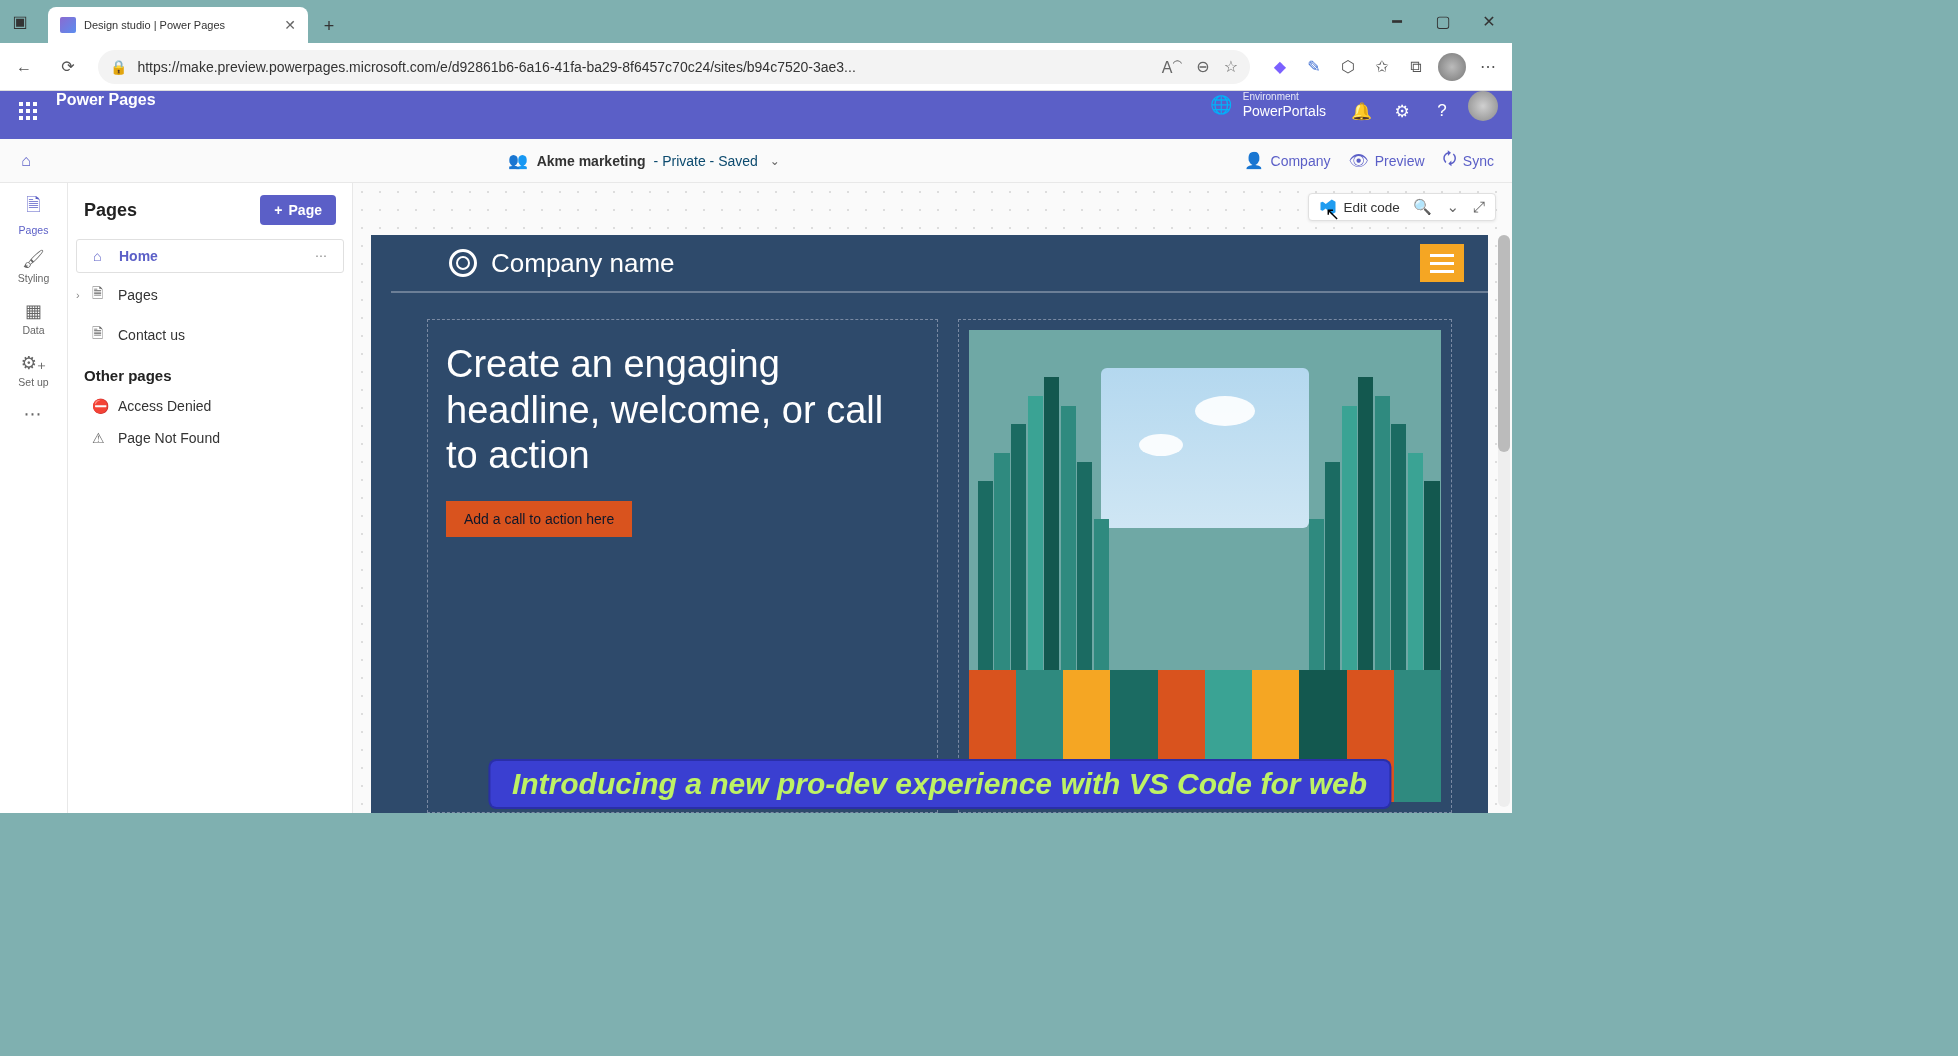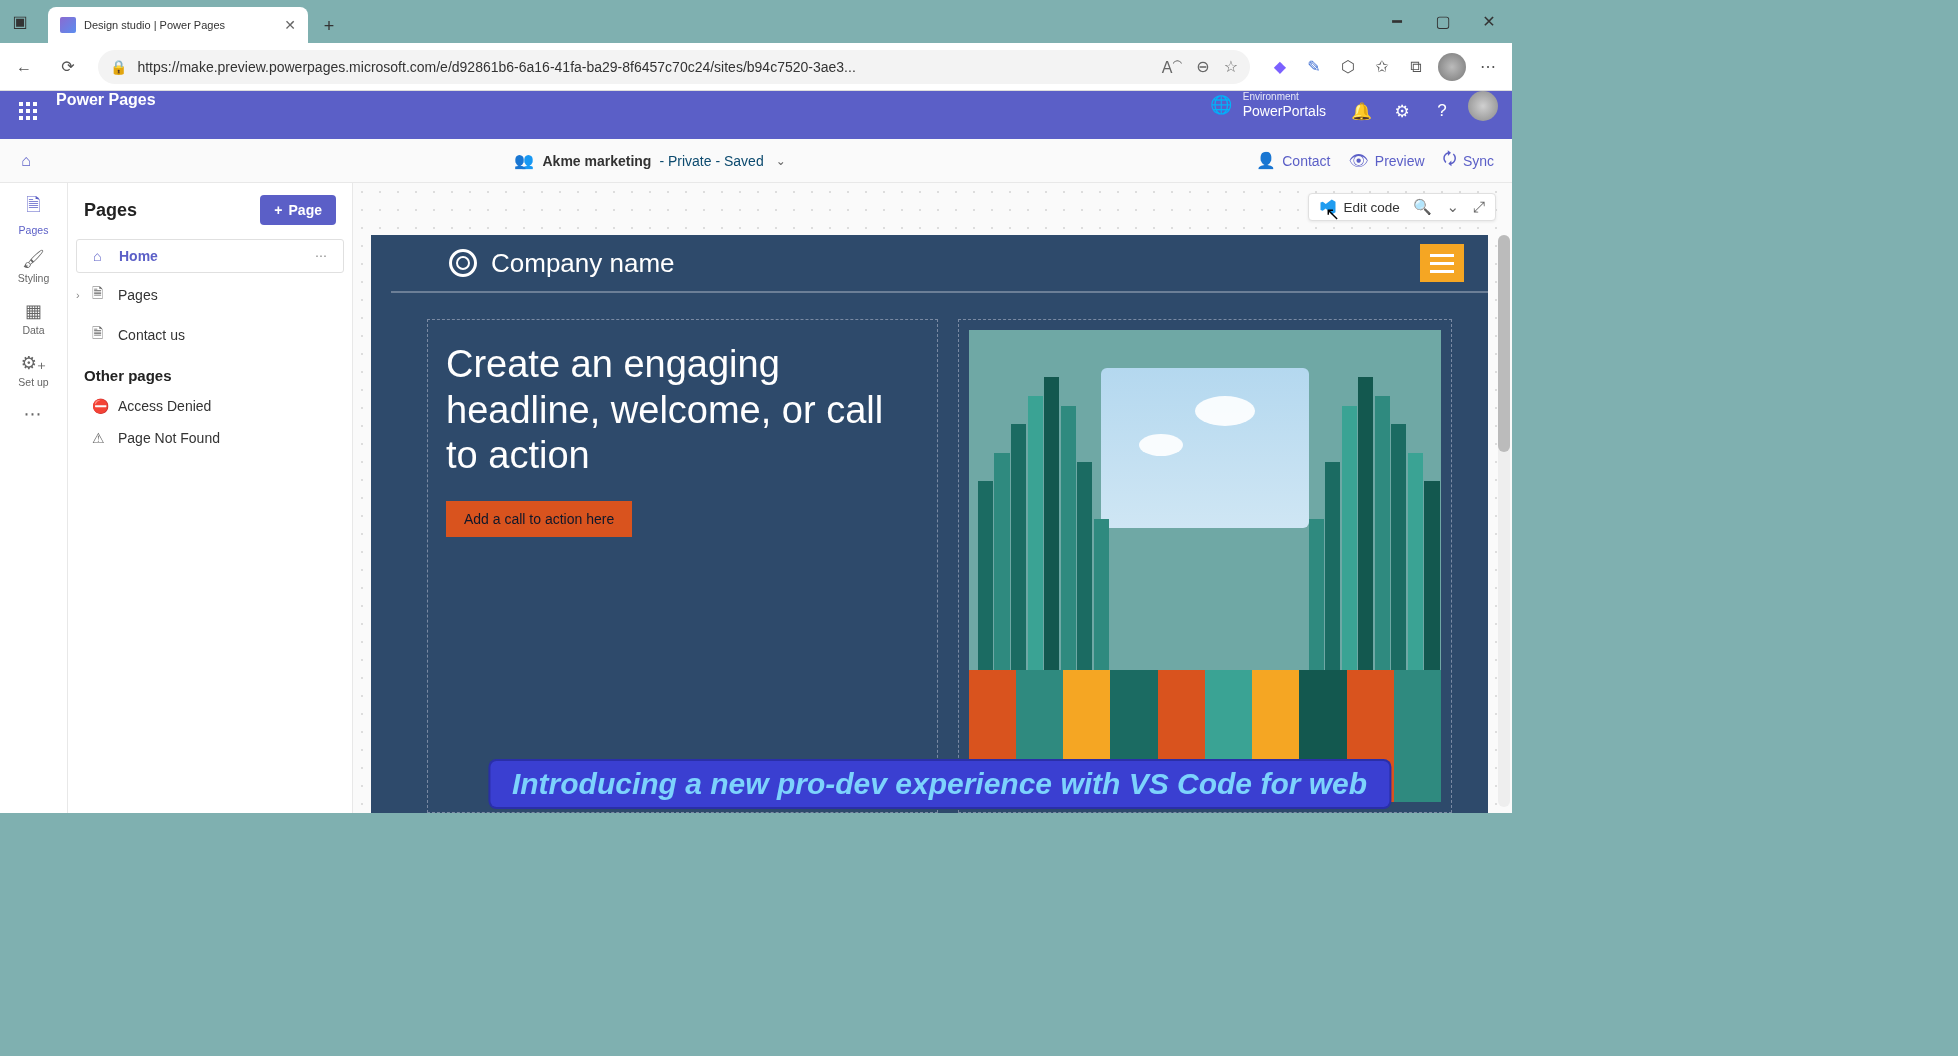--- a/index.html
+++ b/index.html
@@ -131,21 +131,21 @@
 .bot-stripes div:nth-child(2){background:#2f8a7f;}
 .bot-stripes div:nth-child(3){background:#f5a623;}
 .bot-stripes div:nth-child(4){background:#1b6b62;}
 .bot-stripes div:nth-child(5){background:#d9531e;}
 .bot-stripes div:nth-child(6){background:#3aa394;}
 .bot-stripes div:nth-child(7){background:#f5a623;}
 .bot-stripes div:nth-child(8){background:#13584f;}
 .bot-stripes div:nth-child(9){background:#d9531e;}
 .bot-stripes div:nth-child(10){background:#2f8a7f;}
 
-.banner { position: absolute; bottom: 6px; left: 50%; transform: translateX(-50%); background: #3a3fd1; color: #7dd3fc; font-size: 30px; font-weight: 800; font-style: italic; padding: 6px 22px; border-radius: 6px; white-space: nowrap; box-shadow: 0 0 0 2px #2a2fa8; }
+.banner { position: absolute; bottom: 6px; left: 50%; transform: translateX(-50%); background: #3a3fd1; color: #bef264; font-size: 30px; font-weight: 800; font-style: italic; padding: 6px 22px; border-radius: 6px; white-space: nowrap; box-shadow: 0 0 0 2px #2a2fa8; }
 
 .scrollbar { position: absolute; right: 2px; top: 52px; bottom: 6px; width: 12px; background: #eee; border-radius: 6px; }
 .scroll-thumb { position: absolute; top: 0; width: 100%; height: 38%; background: #bbb; border-radius: 6px; }
 </style>
 </head>
 <body>
 
 <div class="browser-titlebar">
   <div class="win-icon">▣</div>
   <div class="tab">
@@ -217,21 +217,21 @@
   <div class="home-btn">⌂</div>
   <div class="site-block">
     <span class="site-ico">👥</span>
     <span class="site-name">Akme marketing</span>
     <span class="site-meta">- Private - Saved</span>
     <span class="chev">⌄</span>
   </div>
   <div class="tb-actions">
     <div class="tb-action">
         <span class="ico">👤</span>
-        <span>Contact</span>
+        <span>Company</span>
       </div>
     <div class="tb-action">
         <span class="ico">👁</span>
         <span>Preview</span>
       </div>
     <div class="tb-action">
         <span class="ico">🗘</span>
         <span>Sync</span>
       </div>
   </div>

